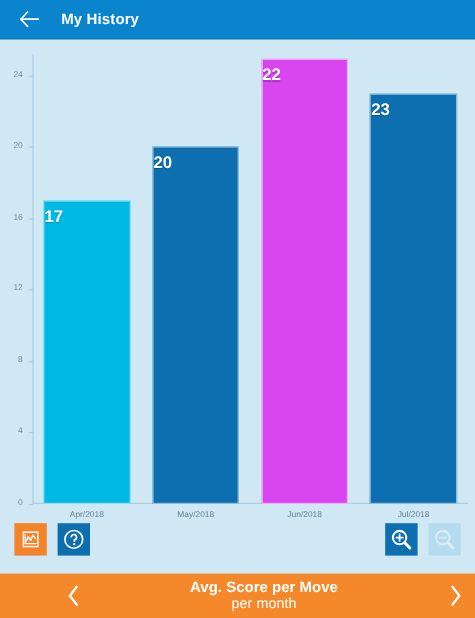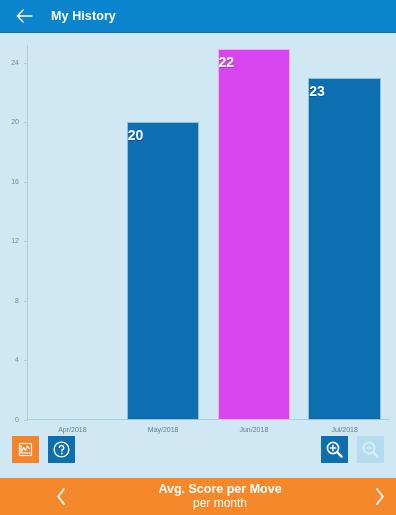--- a/index.html
+++ b/index.html
@@ -249,20 +249,25 @@
           <div class="y-tick" style="top: 208.429px;">12</div>
           <div class="y-tick-mark" style="top: 208.429px;"></div>
           <div class="y-tick" style="top: 148.905px;">16</div>
           <div class="y-tick-mark" style="top: 148.905px;"></div>
           <div class="y-tick" style="top: 89.381px;">20</div>
           <div class="y-tick-mark" style="top: 89.381px;"></div>
           <div class="y-tick" style="top: 29.8571px;">24</div>
           <div class="y-tick-mark" style="top: 29.8571px;"></div>
         </div>
       <div class="bars-layer" id="bars">
+          <div class="bar-slot" style="left: 9.075px; width: 72.6px;">
+            <div class="bar" style="height: 252.976px; background: rgb(0, 184, 228);">
+              <div class="bar-value">17</div>
+            </div>
+          </div>
           <div class="bar-slot" style="left: 99.825px; width: 72.6px;">
             <div class="bar" style="height: 297.619px; background: rgb(13, 111, 176);">
               <div class="bar-value">20</div>
             </div>
           </div>
           <div class="bar-slot" style="left: 190.575px; width: 72.6px;">
             <div class="bar" style="height: 371px; background: #d946ef;">
               <div class="bar-value">22</div>
             </div>
           </div>

